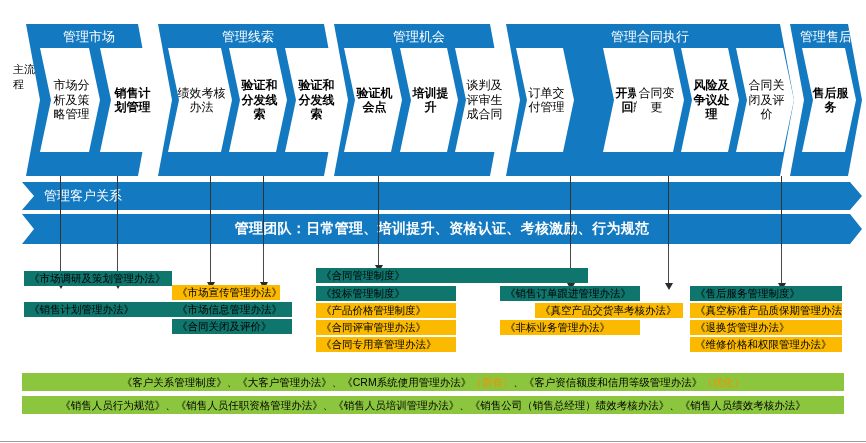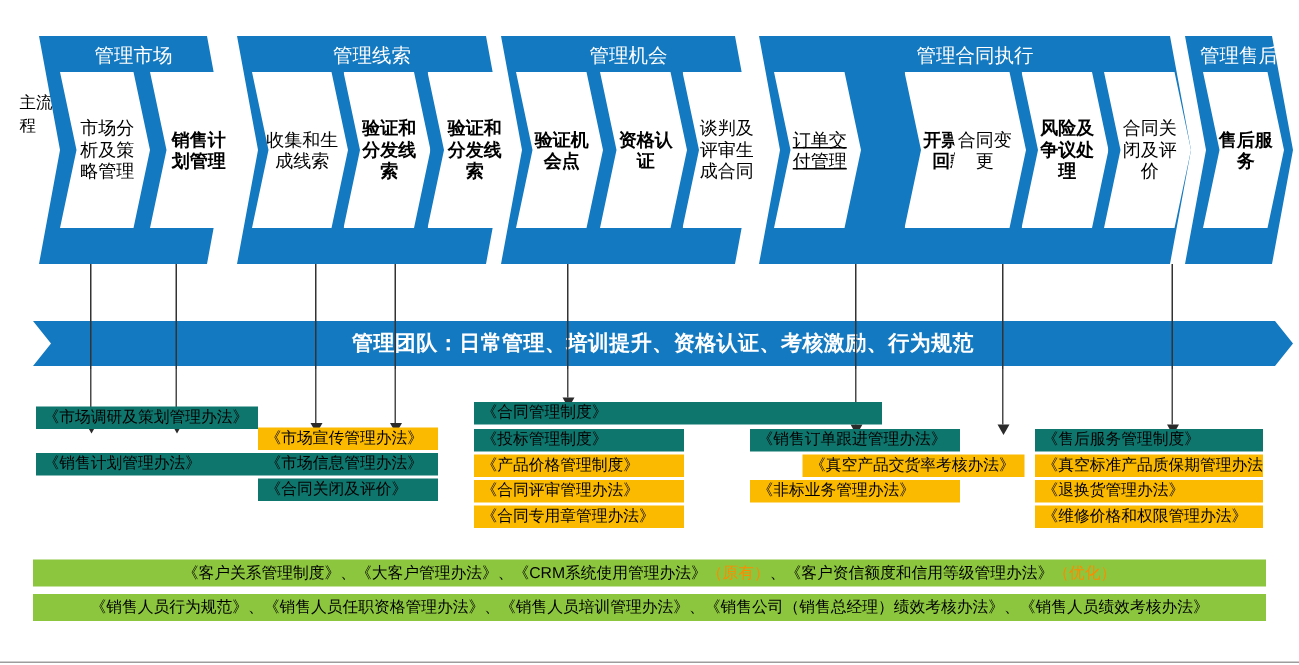--- a/index.html
+++ b/index.html
@@ -111,44 +111,44 @@
       <div class="step" style="left: 40px; width: 60px;">
         <div class="step-txt">市场分析及策略管理</div>
       </div>
       <div class="step" style="left: 100px; width: 62px;">
         <div class="step-txt bold">销售计划管理</div>
       </div>
       <div class="band clip-both" style="left: 158px; width: 180px;">
         <div class="band-title">管理线索</div>
       </div>
       <div class="step" style="left: 168px; width: 64px;">
-        <div class="step-txt">收集和生成线索</div>
+        <div class="step-txt">绩效考核办法</div>
       </div>
       <div class="step" style="left: 229px; width: 58px;">
         <div class="step-txt bold">验证和分发线索</div>
       </div>
       <div class="step" style="left: 285px; width: 60px;">
         <div class="step-txt bold">验证和分发线索</div>
       </div>
       <div class="band clip-both" style="left: 334px; width: 170px;">
         <div class="band-title">管理机会</div>
       </div>
       <div class="step" style="left: 344px; width: 58px;">
         <div class="step-txt bold">验证机会点</div>
       </div>
       <div class="step" style="left: 400px; width: 58px;">
-        <div class="step-txt bold">资格认证</div>
+        <div class="step-txt bold">培训提升</div>
       </div>
       <div class="step" style="left: 455px; width: 56px;">
         <div class="step-txt">谈判及评审生成合同</div>
       </div>
       <div class="band clip-both" style="left: 506px; width: 288px;">
         <div class="band-title">管理合同执行</div>
       </div>
-      <div class="step" style="left: 516px; width: 58px; text-decoration: underline;">
+      <div class="step" style="left: 516px; width: 58px;">
         <div class="step-txt">订单交付管理</div>
       </div>
       <div class="step" style="left: 603px; width: 58px;">
         <div class="step-txt bold">开票和回款</div>
       </div>
       <div class="step" style="left: 626px; width: 58px;">
         <div class="step-txt">合同变更</div>
       </div>
       <div class="step" style="left: 681px; width: 58px; justify-content: flex-end;">
         <div class="step-txt bold">风险及争议处理</div>
@@ -157,20 +157,23 @@
         <div class="step-txt">合同关闭及评价</div>
       </div>
       <div class="band clip-both" style="left: 790px; width: 72px;">
         <div class="band-title">管理售后</div>
       </div>
       <div class="step" style="left: 802px; width: 54px;">
         <div class="step-txt bold">售后服务</div>
       </div>
     </div>
 
+  <div class="crm-band">
+    <span>管理客户关系</span>
+  </div>
 
   <div class="team-band">
     <span>管理团队：日常管理、培训提升、资格认证、考核激励、行为规范</span>
   </div>
 
   <div id="connectors-layer">
       <div class="conn" style="left: 60px; top: 246px; height: 36px;"></div>
       <div class="conn-head" style="left: 56.5px; top: 282px;"></div>
       <div class="conn" style="left: 117px; top: 246px; height: 36px;"></div>
       <div class="conn-head" style="left: 113.5px; top: 282px;"></div>
@@ -192,21 +195,21 @@
       <div class="conn" style="left: 263px; top: 176px; height: 70px; background: rgb(51, 51, 51);"></div>
       <div class="conn" style="left: 378px; top: 176px; height: 70px; background: rgb(51, 51, 51);"></div>
       <div class="conn" style="left: 570px; top: 176px; height: 70px; background: rgb(51, 51, 51);"></div>
       <div class="conn" style="left: 668px; top: 176px; height: 70px; background: rgb(51, 51, 51);"></div>
       <div class="conn" style="left: 781px; top: 176px; height: 70px; background: rgb(51, 51, 51);"></div>
     </div>
 
   <div id="docs-layer">
       <div class="doc green" style="left: 24px; width: 148px; top: 271px;">《市场调研及策划管理办法》</div>
       <div class="doc green" style="left: 24px; width: 148px; top: 302px;">《销售计划管理办法》</div>
-      <div class="doc orange" style="left: 172px; width: 120px; top: 285px;">《市场宣传管理办法》</div>
+      <div class="doc orange" style="left: 172px; width: 108px; top: 285px;">《市场宣传管理办法》</div>
       <div class="doc green" style="left: 172px; width: 120px; top: 302px;">《市场信息管理办法》</div>
       <div class="doc green" style="left: 172px; width: 120px; top: 319px;">《合同关闭及评价》</div>
       <div class="doc green" style="left: 316px; width: 272px; top: 268px;">《合同管理制度》</div>
       <div class="doc green" style="left: 316px; width: 140px; top: 286px;">《投标管理制度》</div>
       <div class="doc orange" style="left: 316px; width: 140px; top: 303px;">《产品价格管理制度》</div>
       <div class="doc orange" style="left: 316px; width: 140px; top: 320px;">《合同评审管理办法》</div>
       <div class="doc orange" style="left: 316px; width: 140px; top: 337px;">《合同专用章管理办法》</div>
       <div class="doc green" style="left: 500px; width: 140px; top: 286px;">《销售订单跟进管理办法》</div>
       <div class="doc orange" style="left: 500px; width: 148px; top: 303px; margin-left: 35px;">《真空产品交货率考核办法》</div>
       <div class="doc orange" style="left: 500px; width: 140px; top: 320px;">《非标业务管理办法》</div>

